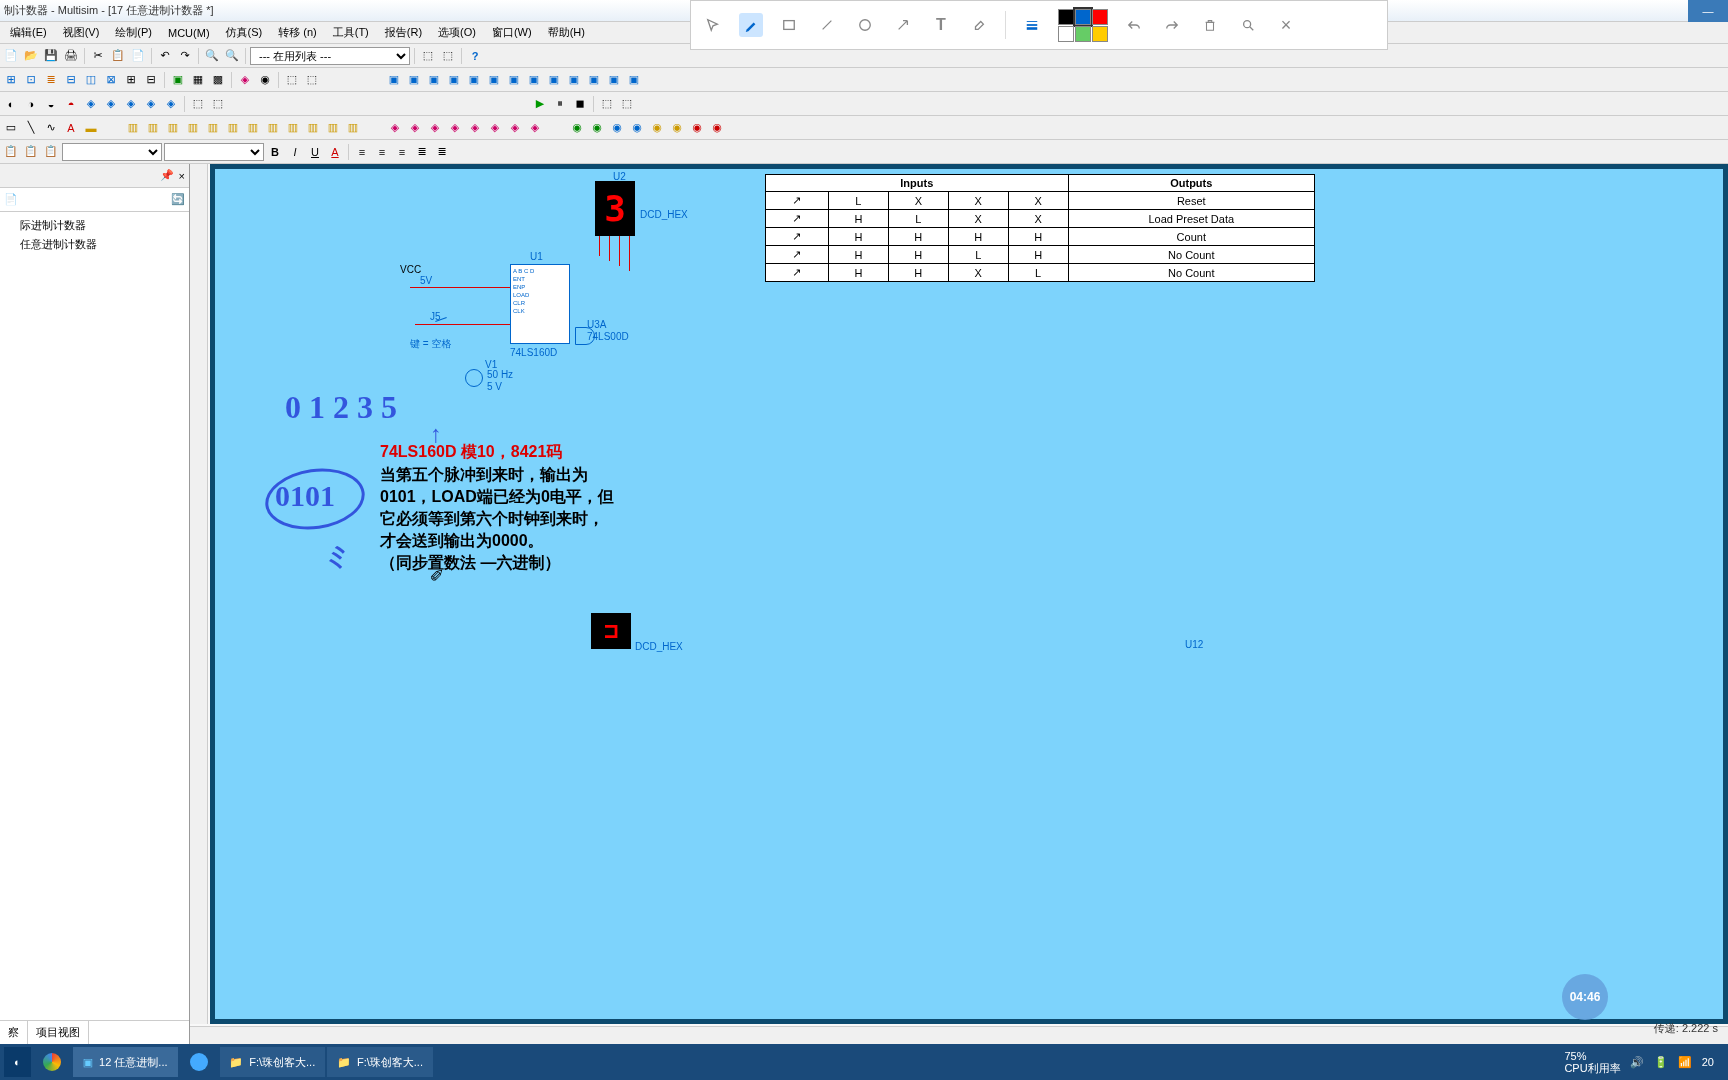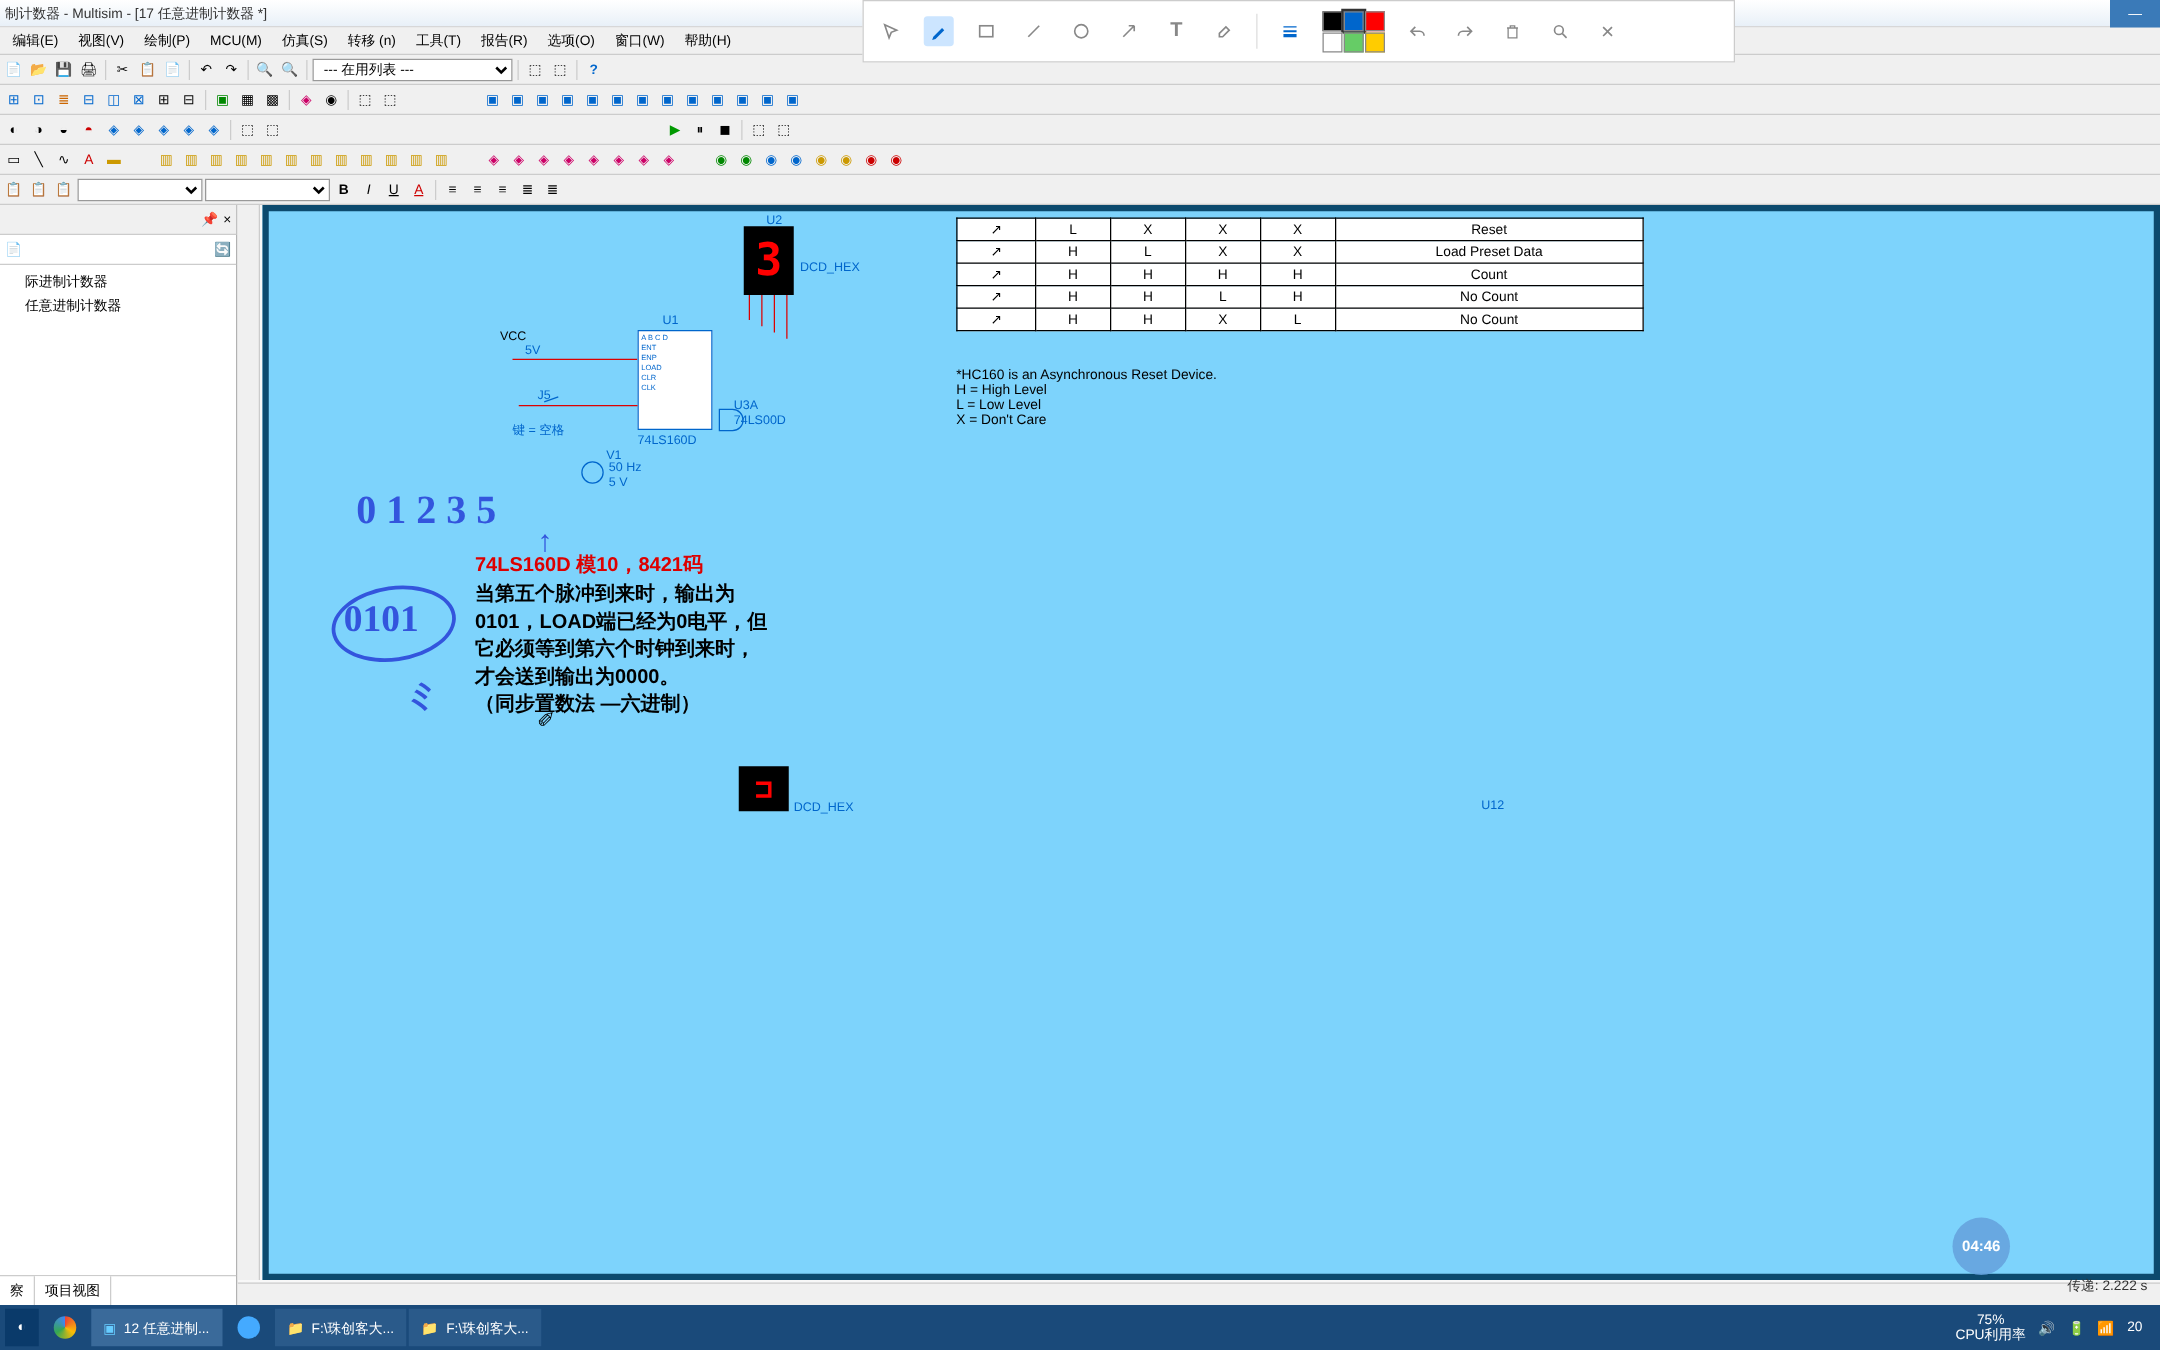--- a/index.html
+++ b/index.html
@@ -368,20 +368,24 @@
 
       <div class="annotation-red" style="left:165px;top:273px;font-size:16px">74LS160D  模10，8421码</div>
       <div class="annotation-black" style="left:165px;top:296px;font-size:16px">当第五个脉冲到来时，输出为</div>
       <div class="annotation-black" style="left:165px;top:318px;font-size:16px">0101，LOAD端已经为0电平，但</div>
       <div class="annotation-black" style="left:165px;top:340px;font-size:16px">它必须等到第六个时钟到来时，</div>
       <div class="annotation-black" style="left:165px;top:362px;font-size:16px">才会送到输出为0000。</div>
       <div class="annotation-black" style="left:165px;top:384px;font-size:16px">（同步置数法 —六进制）</div>
 
       <table class="func-table" style="left:550px;top:5px;width:550px">
         <tbody>
+            <tr>
+              <th colspan="5">Inputs</th>
+              <th>Outputs</th>
+            </tr>
         <tr>
               <td>↗</td>
               <td>L</td>
               <td>X</td>
               <td>X</td>
               <td>X</td>
               <td>Reset</td>
             </tr>
         <tr>
               <td>↗</td>
@@ -410,26 +414,20 @@
         <tr>
               <td>↗</td>
               <td>H</td>
               <td>H</td>
               <td>X</td>
               <td>L</td>
               <td>No Count</td>
             </tr>
       </tbody>
         </table>
-      <div style="position:absolute;left:550px;top:125px;font-size:9px;line-height:12px">
-        <div>*HC160 is an Asynchronous Reset Device.</div>
-        <div>H = High Level</div>
-        <div>L = Low Level</div>
-        <div>X = Don't Care</div>
-      </div>
 
 
       <div class="circuit-label" style="left:394px;top:452px">U5</div>
       <div class="seven-seg" style="left:376px;top:444px;height:36px">
         <span class="seg-digit" style="font-size:24px">⊐</span>
       </div>
       <div class="circuit-label" style="left:420px;top:472px">DCD_HEX</div>
       <div class="circuit-label" style="left:970px;top:470px">U12</div>
 
     </div>
@@ -469,21 +467,21 @@
     </div>
   <div class="task-btn folder">
       <span>📁</span>
       <span>F:\珠创客大...</span>
     </div>
   <div class="task-btn folder">
       <span>📁</span>
       <span>F:\珠创客大...</span>
     </div>
   <div class="systray">
-    <div style="text-align:center;line-height:12px">
+    <div style="text-align:left;line-height:12px">
       <div>75%</div>
       <div>CPU利用率</div>
     </div>
     <span>🔊</span>
     <span>🔋</span>
     <span>📶</span>
     <span>20</span>
   </div>
 </div>
 

